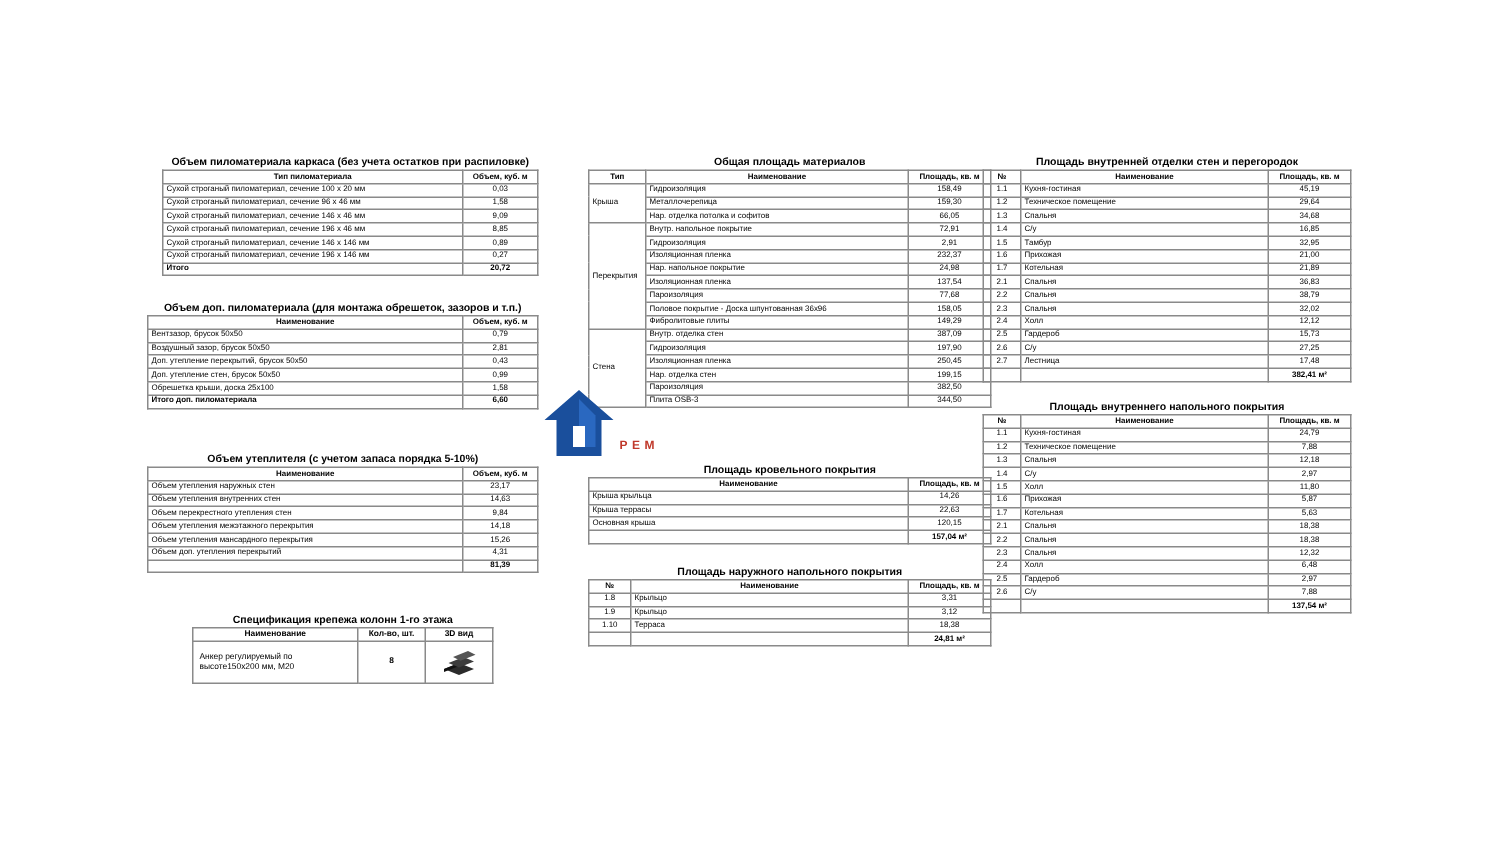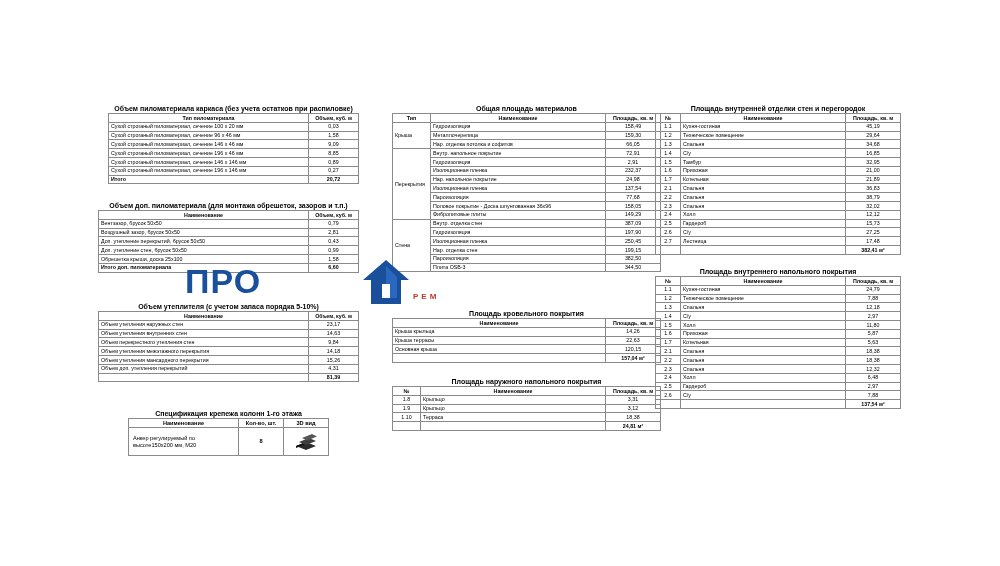--- a/index.html
+++ b/index.html
@@ -606,21 +606,20 @@
       <tr class="tot">
         <td></td>
         <td></td>
         <td class="num">137,54 м²</td>
       </tr>
     </tbody>
       </table>
   </div>
 
   <div class="wm">
-    <div class="txt left">ПРО</div>
     <svg class="house" viewBox="0 0 50 50">
       <polygon points="25,2 48,22 40,22 40,46 10,46 10,22 2,22" fill="#1a4f9c"></polygon>
       <polygon points="25,8 25,40 36,40 36,19" fill="#2a68c0"></polygon>
       <rect x="21" y="26" width="8" height="14" fill="#ffffff"></rect>
     </svg>
     <div class="sub">РЕМ</div>
   </div>
 
 </div>
 

